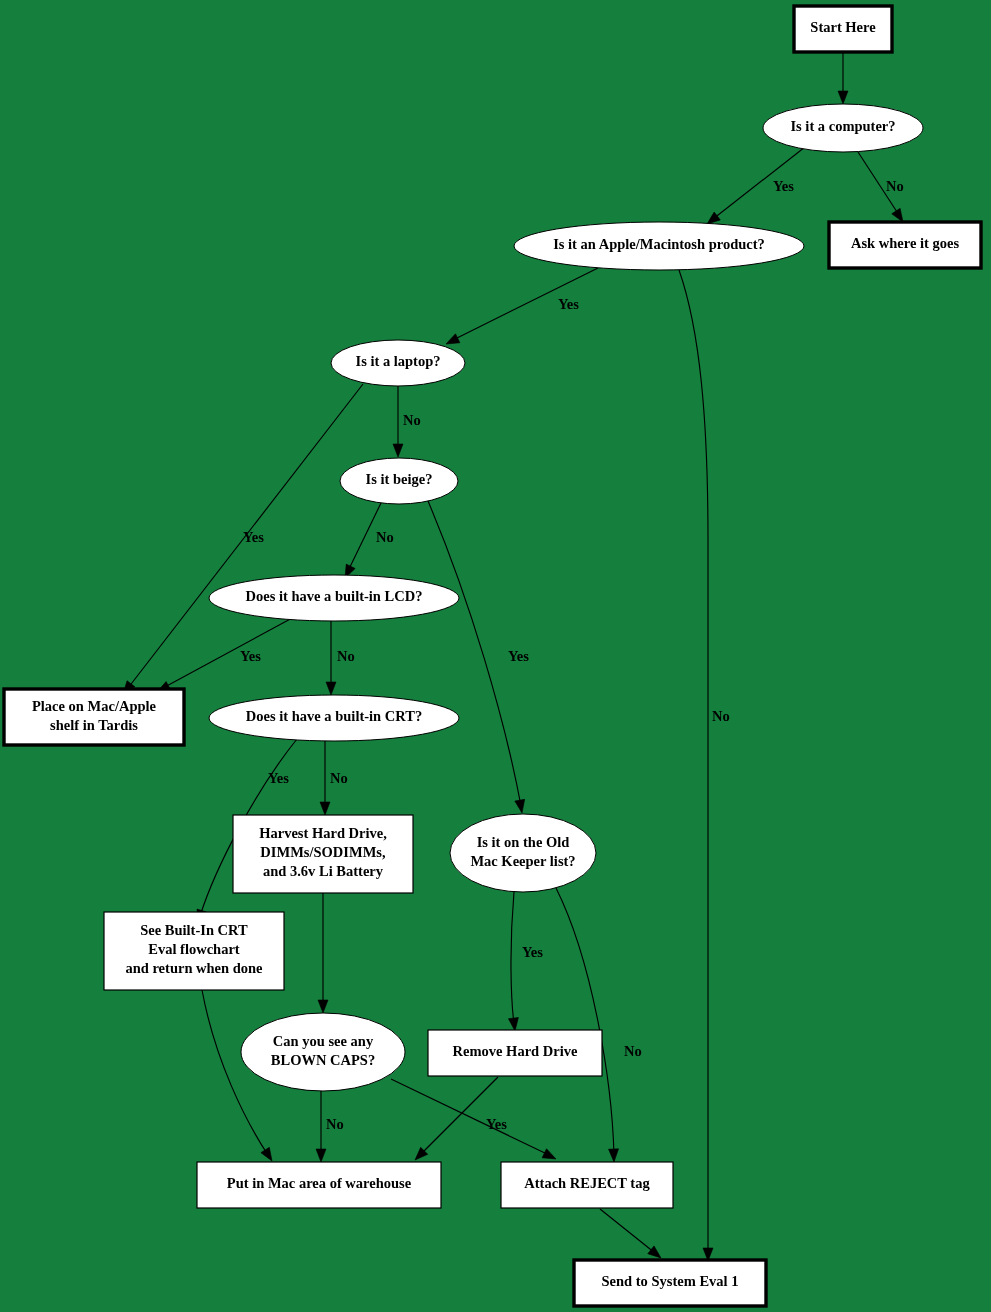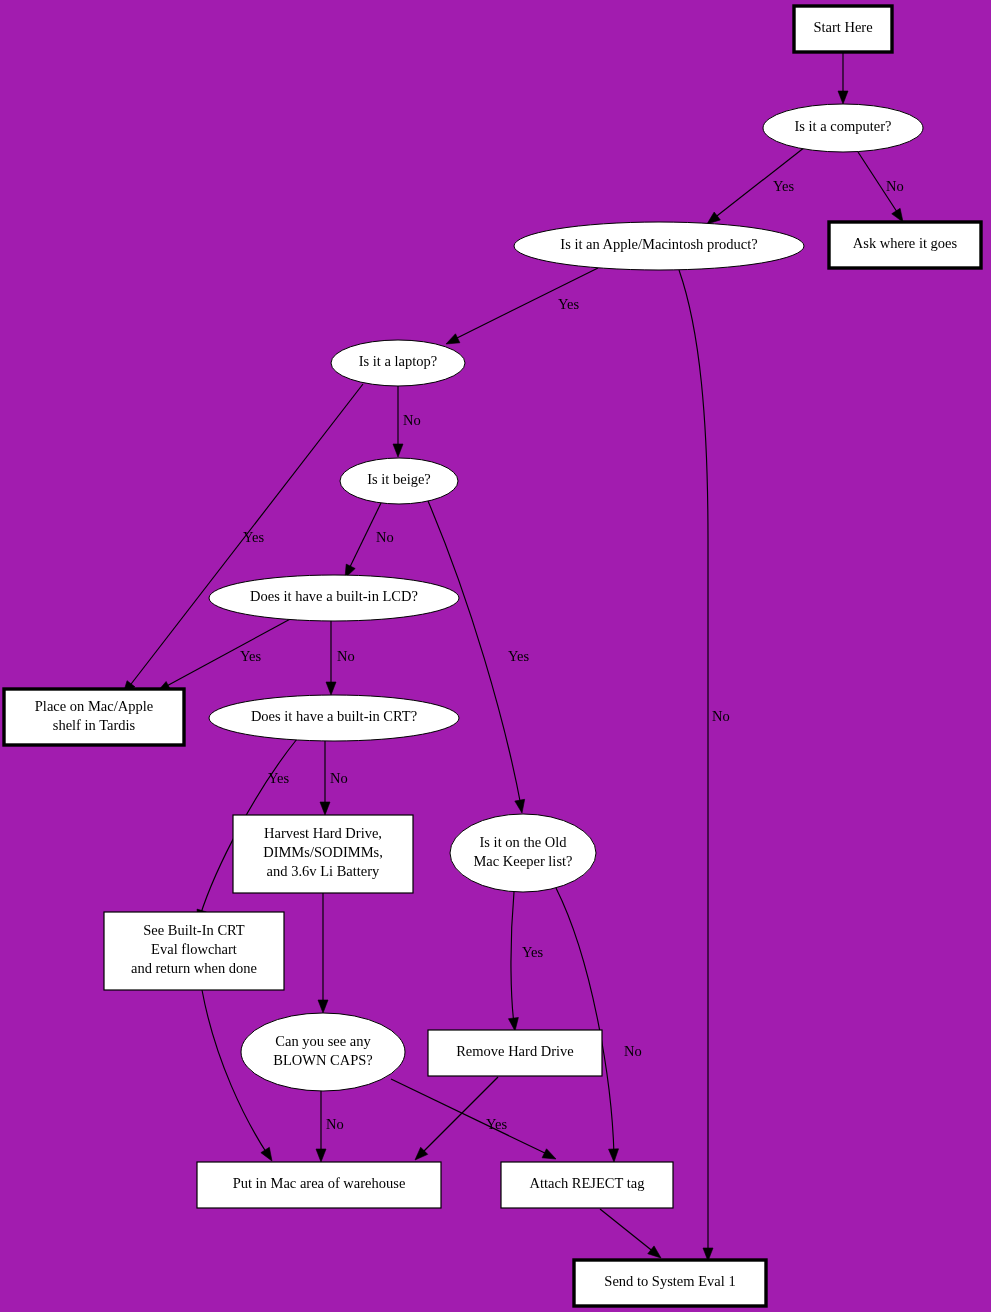--- a/index.html
+++ b/index.html
@@ -4,23 +4,24 @@
 <style>
   html, body {
     margin: 0;
     padding: 0;
     background: #ffffff;
   }
   #flowchart-root {
     position: relative;
     width: 991px;
     height: 1312px;
-    background: #a21caf;
+    background: #15803d;
     font-family: "Liberation Serif", "DejaVu Serif", serif;
     overflow: hidden;
+    font-weight: bold;
   }
   svg#flow-svg {
     position: absolute;
     top: 0;
     left: 0;
     width: 991px;
     height: 1312px;
   }
   .node-shape {
     fill: #ffffff;

